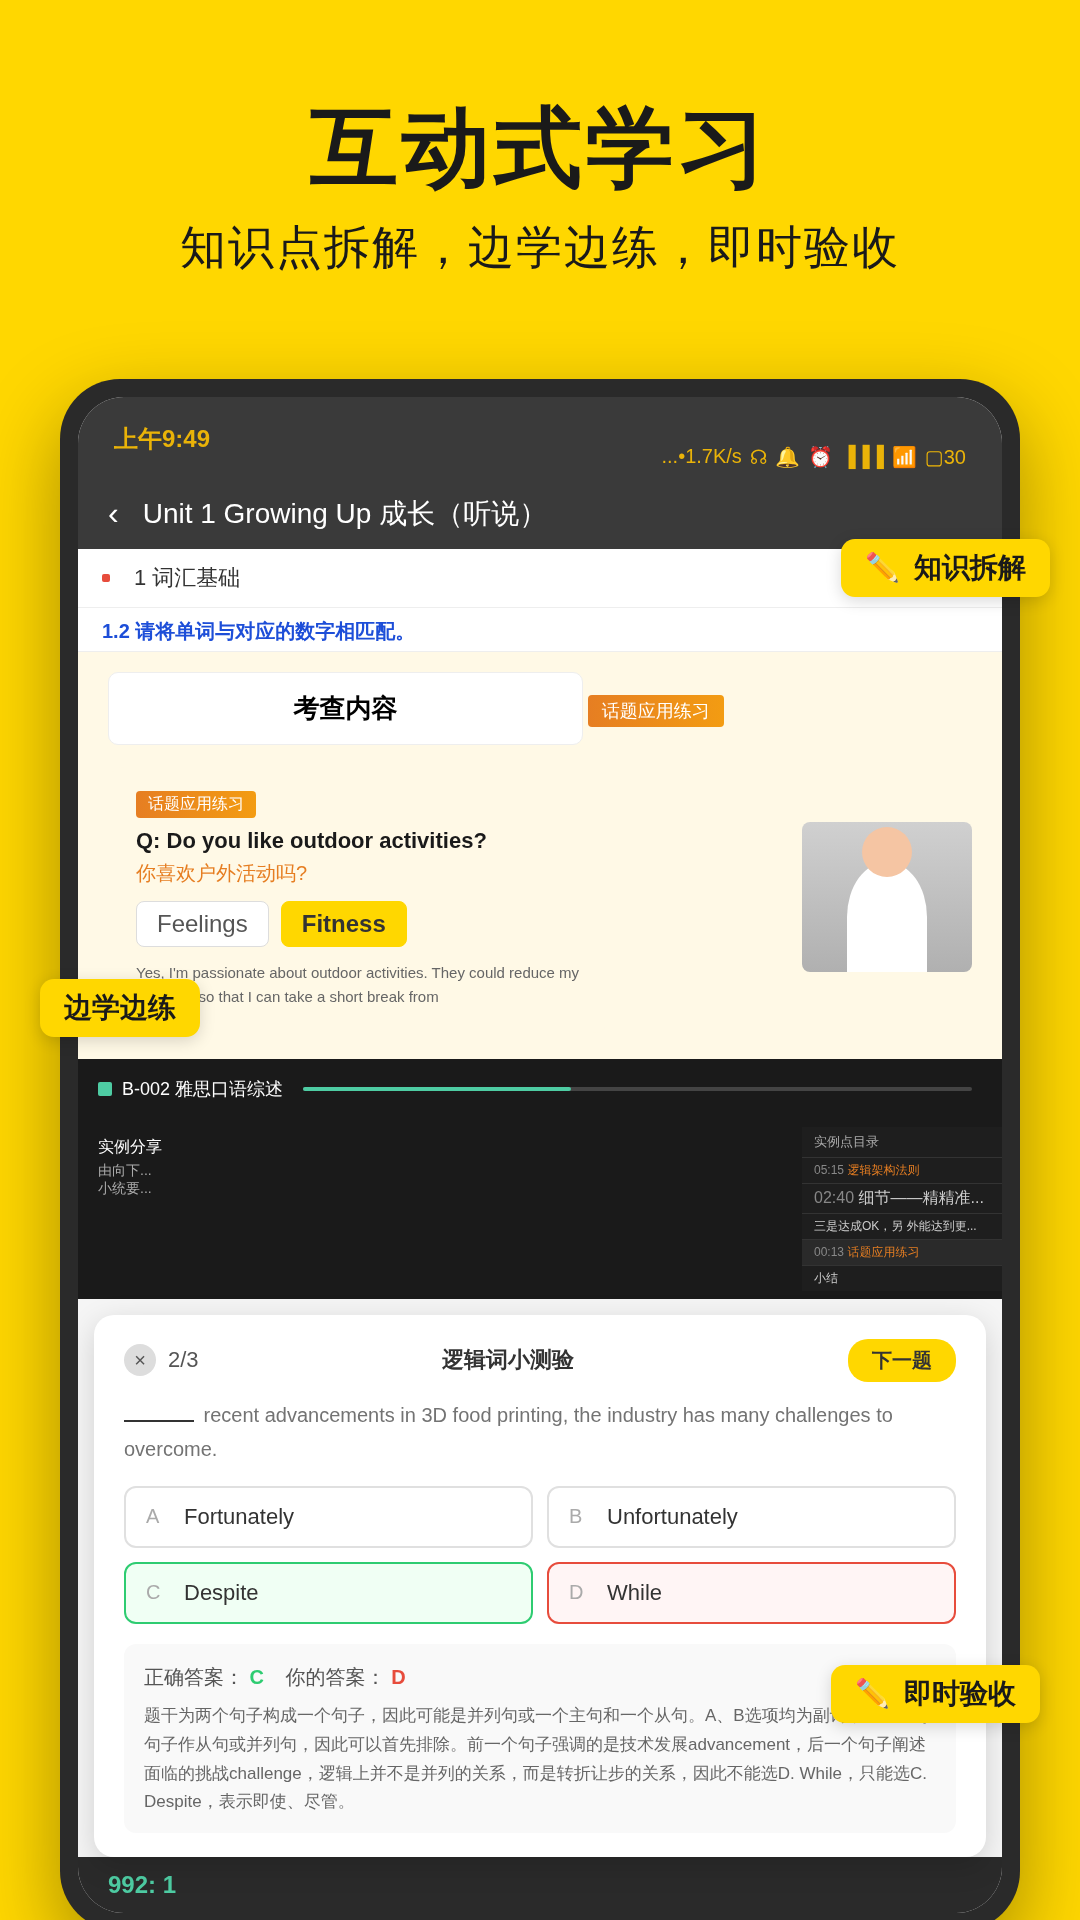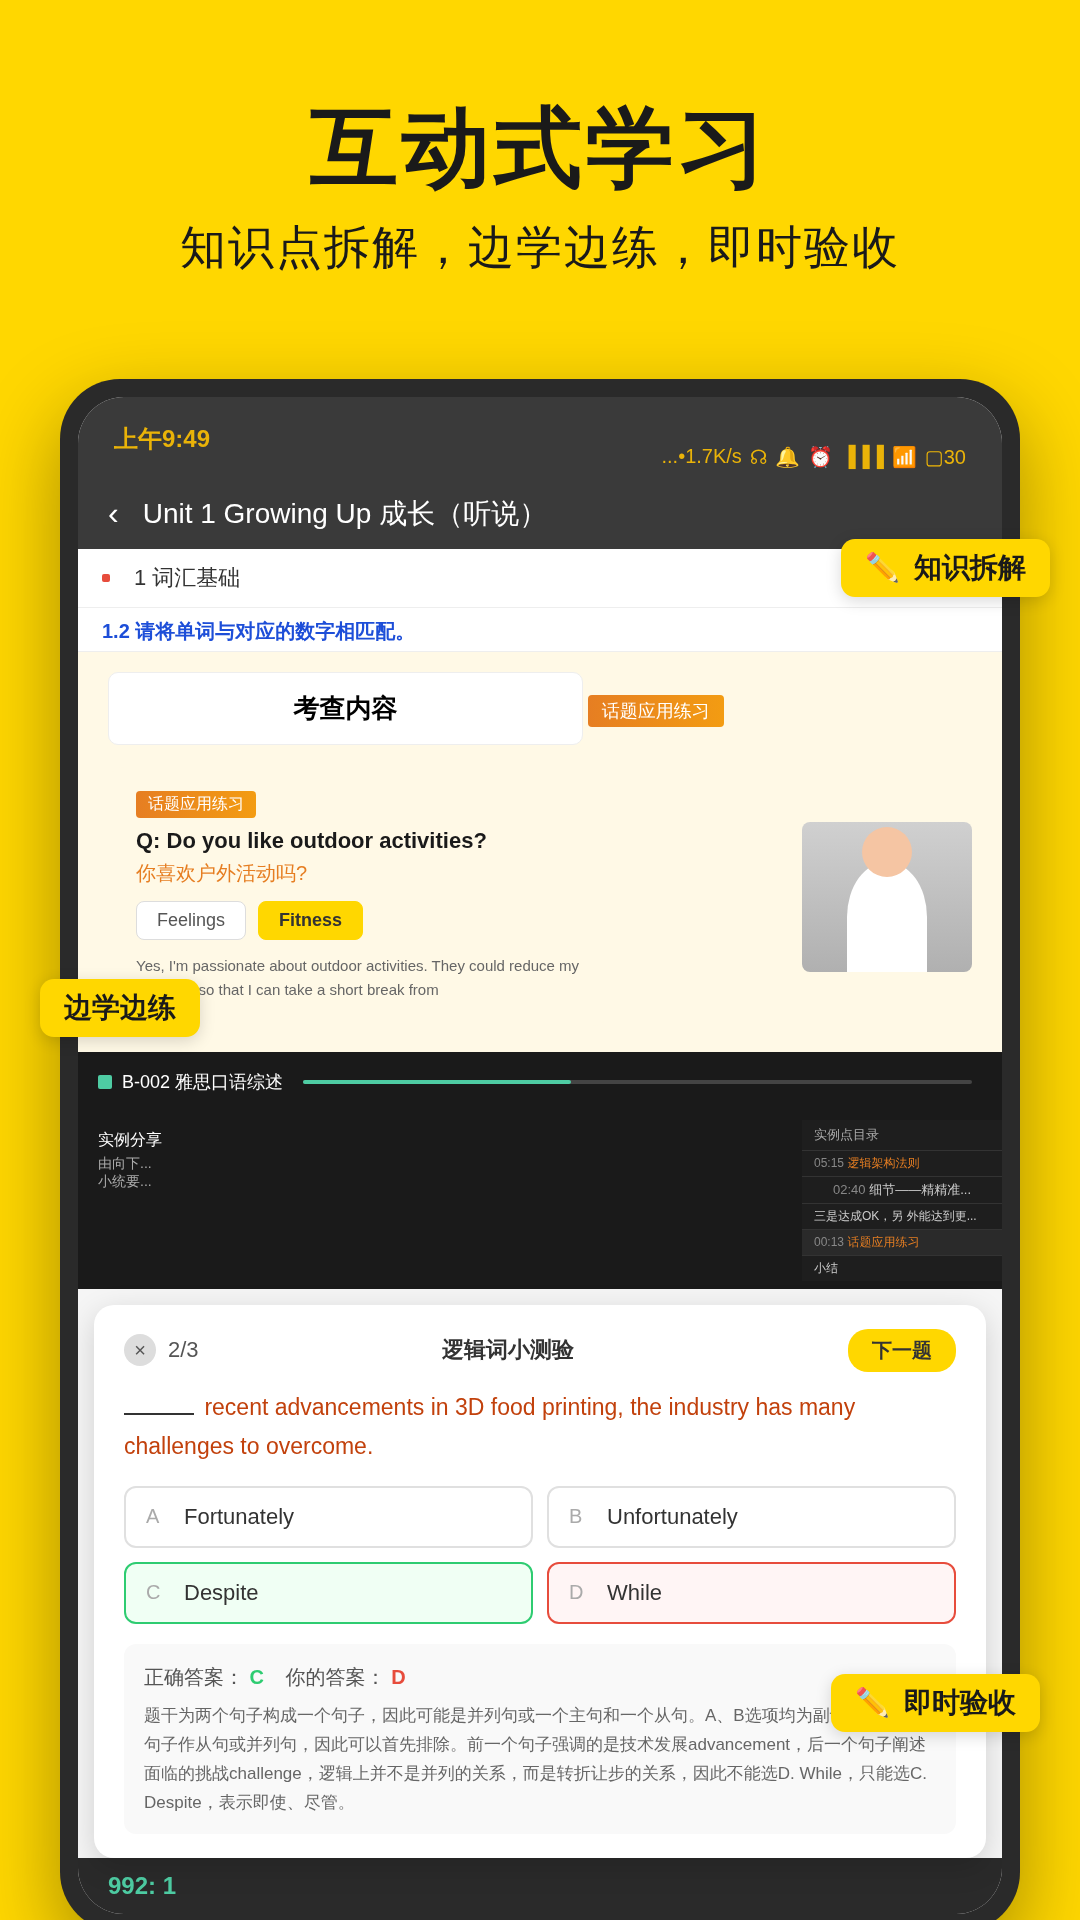--- a/index.html
+++ b/index.html
@@ -140,21 +140,21 @@
     .practice-options {
       display: flex;
       gap: 12px;
       margin-bottom: 14px;
     }
     .practice-option {
       background: #fff;
       border: 1px solid #ddd;
       border-radius: 8px;
       padding: 8px 20px;
-      font-size: 18px;
+      font-size: 24px;
       color: #555;
     }
     .practice-option.selected {
       background: #FFD700;
       border-color: #FFD700;
       color: #333;
       font-weight: 600;
     }
 
     
@@ -195,22 +195,22 @@
     .quiz-next-btn {
       background: #FFD700;
       border-radius: 20px;
       padding: 8px 24px;
       font-size: 20px;
       font-weight: 600;
       color: #333;
       border: none;
     }
     .quiz-blank-text {
-      font-size: 23px;
-      color: #c2410c;
+      font-size: 20px;
+      color: #737373;
       line-height: 1.7;
       margin-bottom: 20px;
     }
     .quiz-options-grid {
       display: grid;
       grid-template-columns: 1fr 1fr;
       gap: 14px;
       margin-bottom: 20px;
     }
     .quiz-option {
@@ -355,21 +355,21 @@
 
     <div class="floating-label floating-label-1">
       <span class="pencil-icon">✏️</span>
       <span>知识拆解</span>
     </div>
 
     <div class="floating-label floating-label-2">
       <span>边学边练</span>
     </div>
 
-    <div class="floating-label floating-label-3" style="right:-20px; bottom:200px;">
+    <div class="floating-label floating-label-3" style="right:-20px; bottom:208px;">
       <span class="pencil-icon">✏️</span>
       <span>即时验收</span>
     </div>
 
     <div class="phone-frame">
       <div class="phone-screen">
 
         <div class="status-bar">
           <span class="status-time">上午9:49</span>
           <div class="status-right">
@@ -450,21 +450,21 @@
               <div style="color:#aaa;font-size:14px;">由向下...</div>
               <div style="color:#aaa;font-size:14px;">小统要...</div>
             </div>
 
             <div style="width:200px;background:#1e1e1e;padding:0;">
               <div style="font-size:13px;color:#aaa;padding:6px 12px;border-bottom:1px solid #333;">实例点目录</div>
               <div style="font-size:12px;color:#e67e22;padding:4px 12px;border-bottom:1px solid #333;">
                 <span style="color:#888;">05:15 </span>
                 <span>逻辑架构法则</span>
               </div>
-              <div style="font-size:13px;color:#ccc;padding:4px 12px;border-bottom:1px solid #333;text-align:center;">
+              <div style="font-size:16px;color:#ccc;padding:4px 12px;border-bottom:1px solid #333;">
                 <span style="color:#888;">02:40 </span>
                 <span>细节——精精准...</span>
               </div>
               <div style="font-size:12px;color:#ccc;padding:4px 12px;border-bottom:1px solid #333;">
                 <span>三是达成OK，另</span>
                 <span>外能达到更...</span>
               </div>
               <div style="font-size:12px;color:#e67e22;padding:4px 12px;border-bottom:1px solid #333;background:#2a2a2a;">
                 <span style="color:#888;">00:13 </span>
                 <span>话题应用练习</span>

